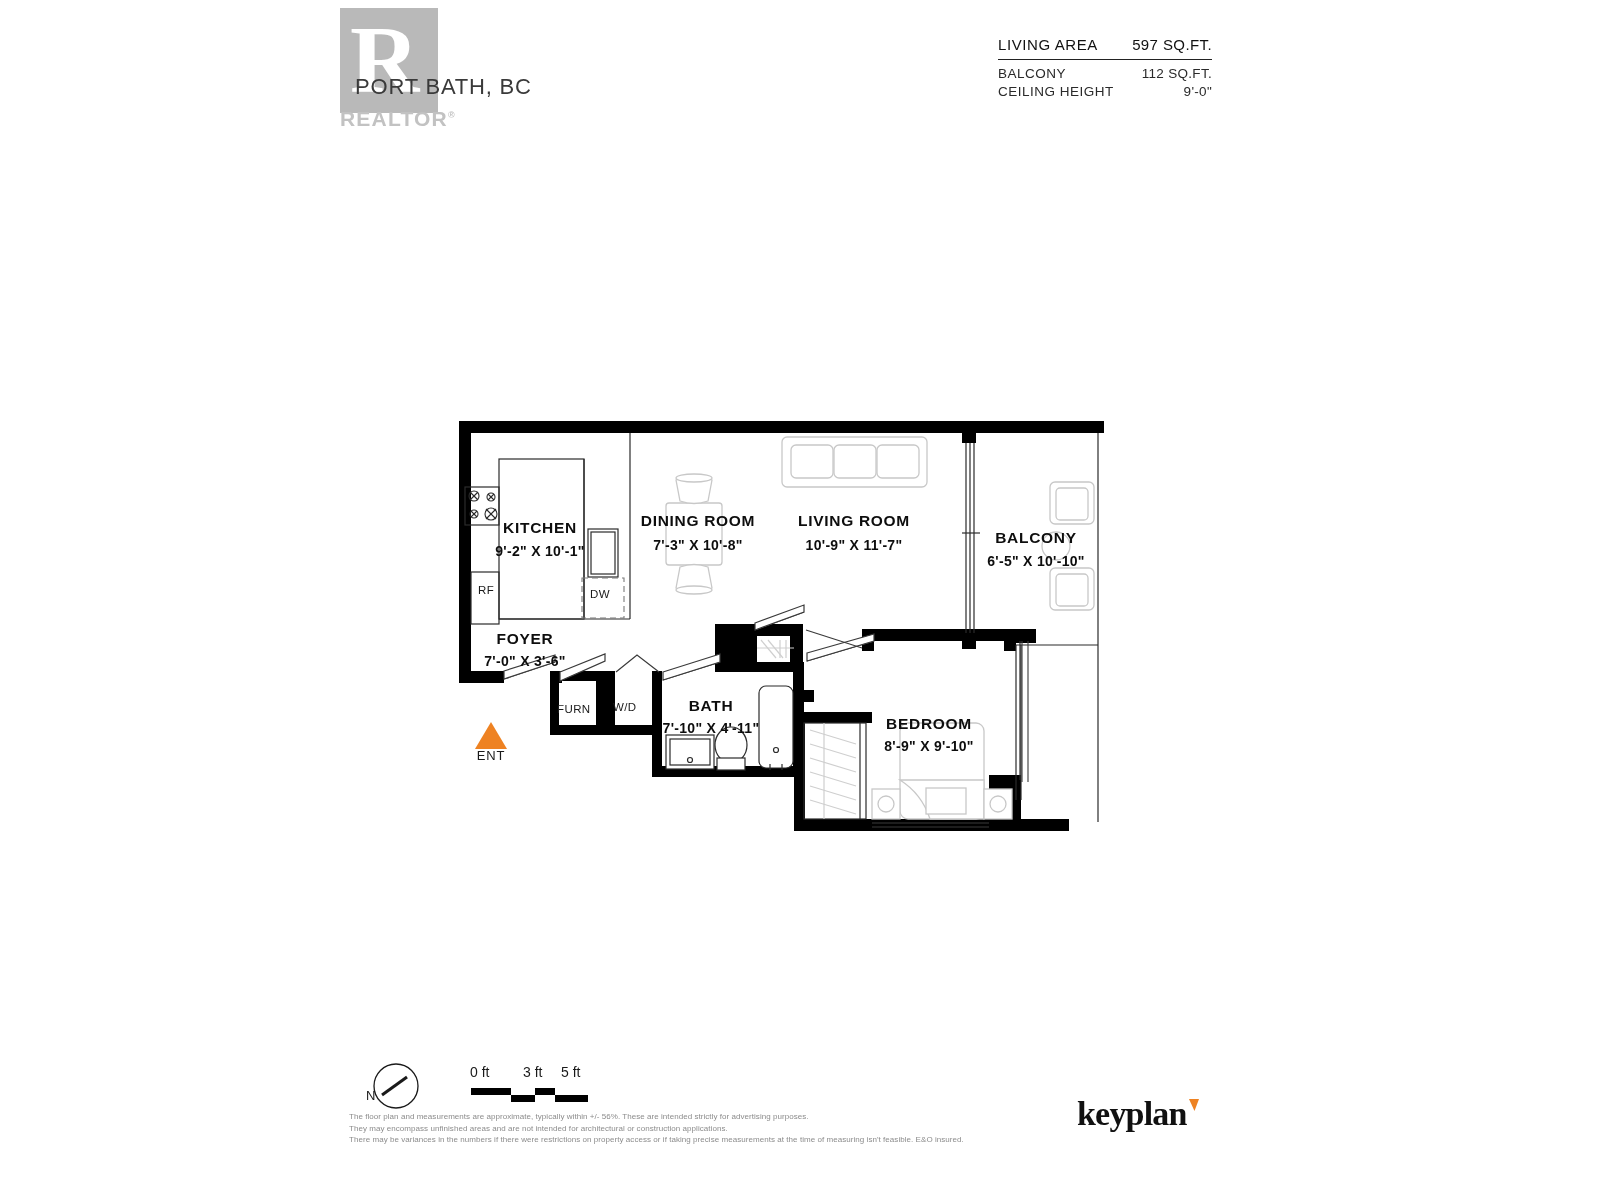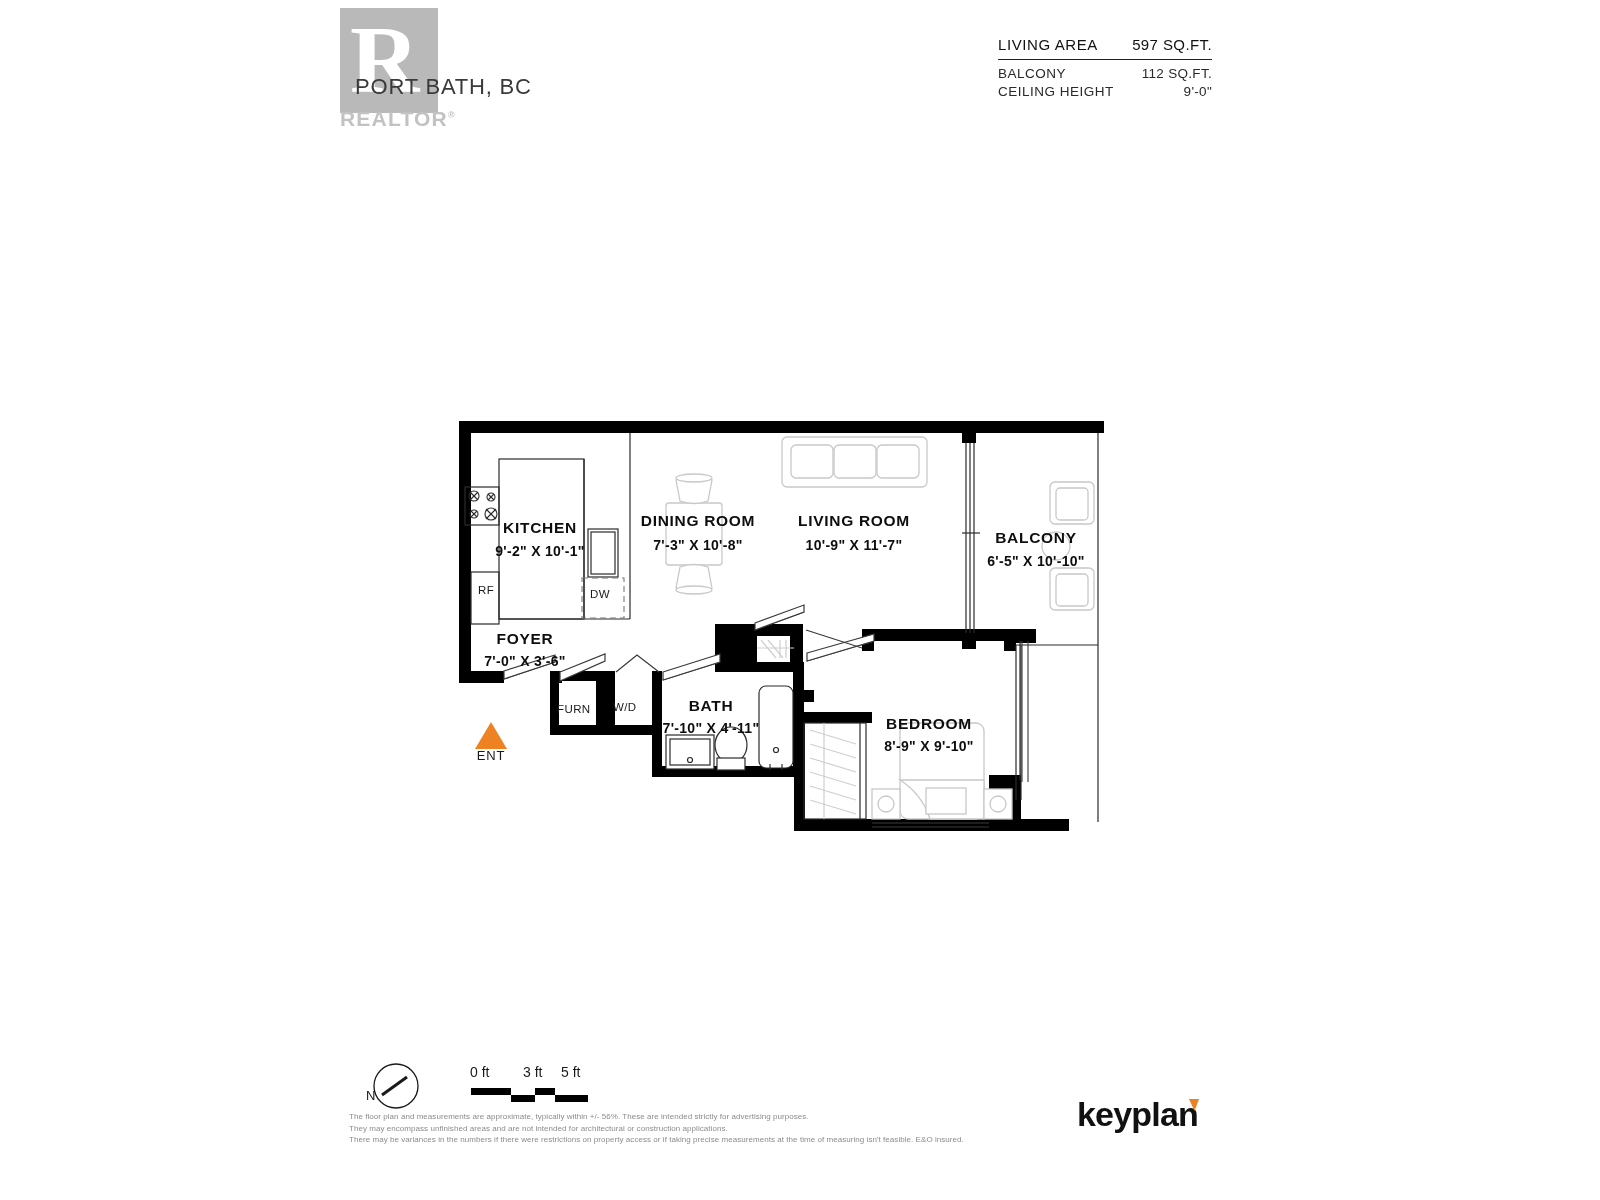--- a/index.html
+++ b/index.html
@@ -191,20 +191,21 @@
     height: 42px;
   }
   #keyplan-word {
     position: absolute;
     left: 0;
     top: 0;
     font-size: 34px;
     font-weight: 700;
     letter-spacing: -0.8px;
     color: #111111;
+    font-family: Liberation Serif, serif;
   }
   #keyplan-mark {
     position: absolute;
     left: 112px;
     top: 4px;
     width: 10px;
     height: 12px;
     background: #ee8222;
     clip-path: polygon(0 0, 100% 0, 55% 100%);
   }

